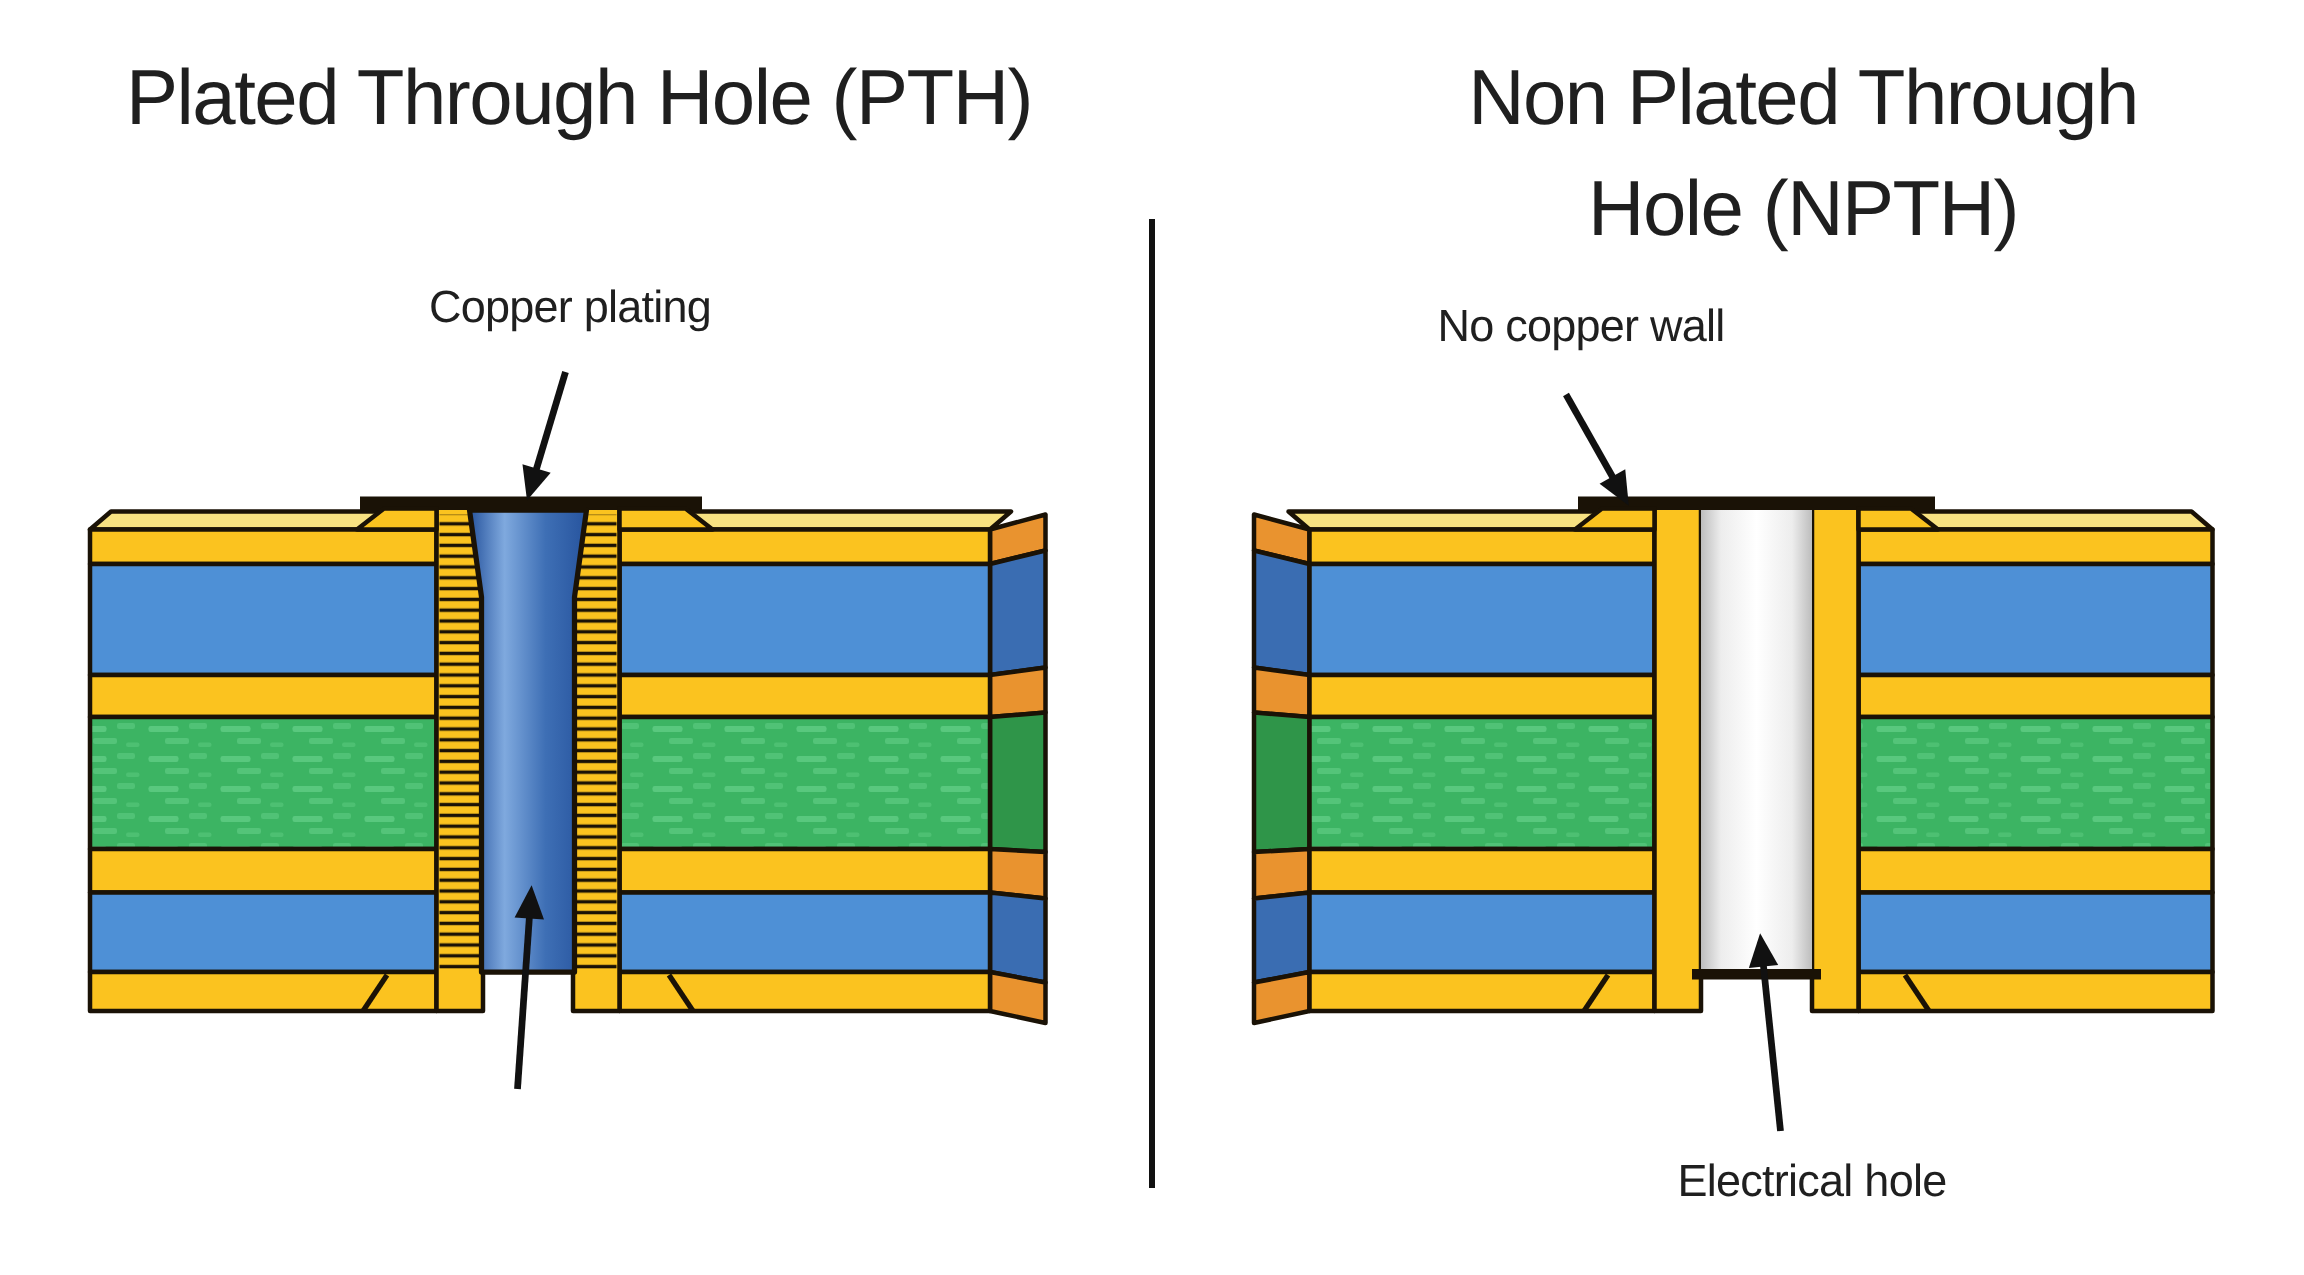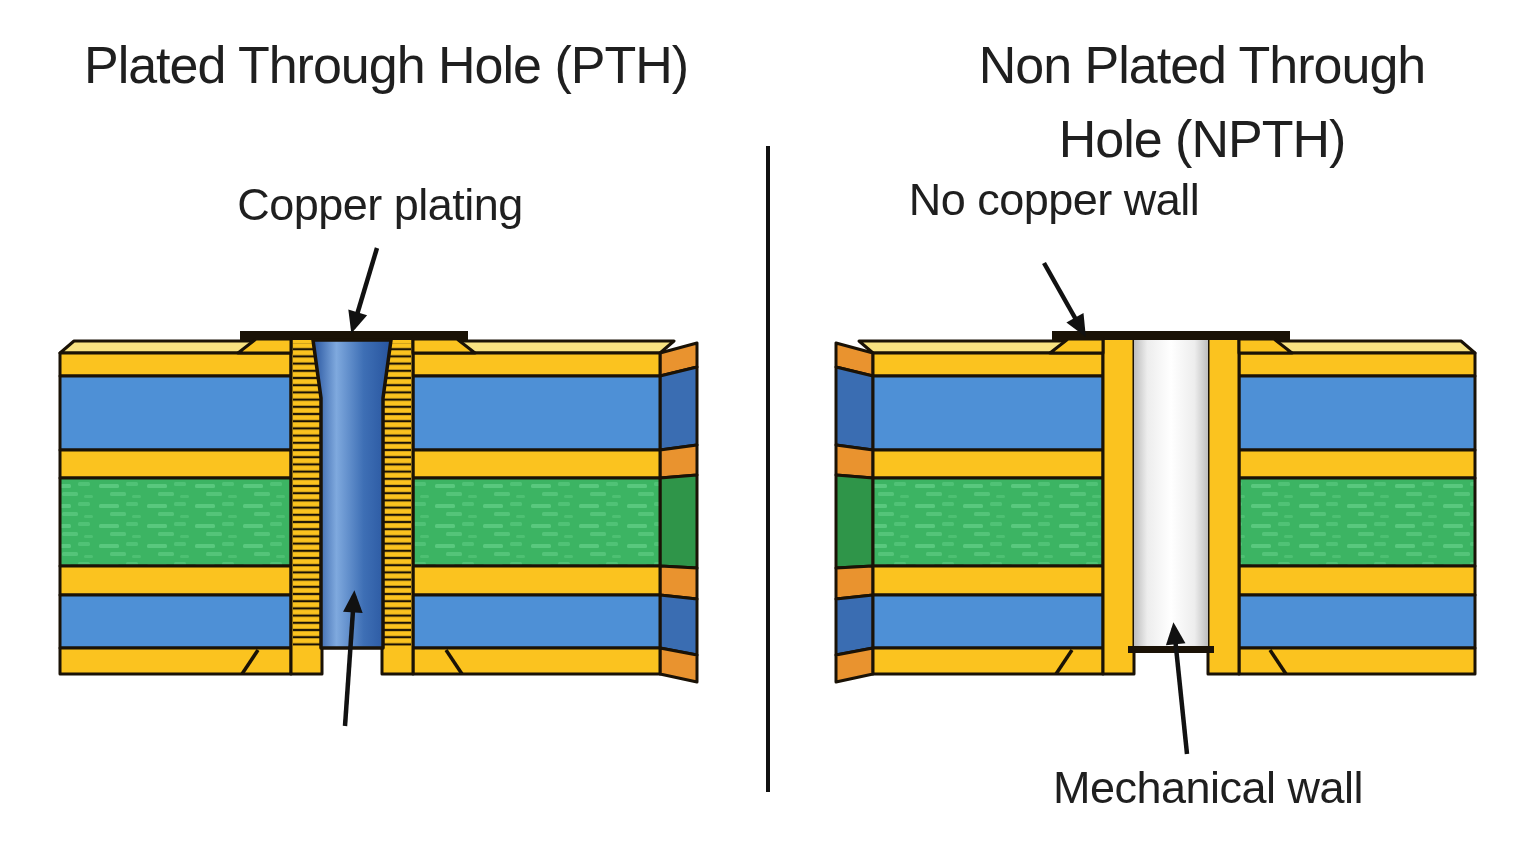--- a/index.html
+++ b/index.html
@@ -13,21 +13,21 @@
   html,body{margin:0;padding:0;background:var(--background);}
   #canvas{
     position:relative; width:1504px; height:850px; overflow:hidden;
     background:var(--background);
     font-family:"Liberation Sans", sans-serif;
   }
   #drawing{position:absolute; left:0; top:0;}
   .label{
     position:absolute; transform:translate(-50%,-50%);
     white-space:nowrap; color:var(--text);
-    font-size:45px; letter-spacing:-0.5px; line-height:1.1;
+    font-size:30px; letter-spacing:-0.5px; line-height:1.1;
   }
   .title{font-size:52px; letter-spacing:-1px;}
 </style>
 </head>
 <body>
 
 <div id="canvas">
 
   <svg id="drawing" width="1536" height="850" viewBox="0 0 1536 850">
     <defs>
@@ -158,15 +158,15 @@
       <line x1="1044" y1="263" x2="1083" y2="332" marker-end="url(#arrowHead)"></line>
       <line x1="1187" y1="754" x2="1174" y2="628" marker-end="url(#arrowHead)"></line>
     </g>
   </svg>
 
   <div class="label title" style="left:386px; top:66px">Plated Through Hole (PTH)</div>
   <div class="label title" style="left:1202px; top:66px">Non Plated Through</div>
   <div class="label title" style="left:1202px; top:140px">Hole (NPTH)</div>
 
   <div class="label" style="left:380px; top:205px">Copper plating</div>
-  <div class="label" style="left:1054px; top:200px">No copper wall</div>
-  <div class="label" style="left:1208px; top:788px">Mechanical wall</div>
+  <div class="label" style="left:1054px; top:218px">No copper wall</div>
+  <div class="label" style="left:1208px; top:788px">Electrical hole</div>
 </div>
 
 </body></html>

